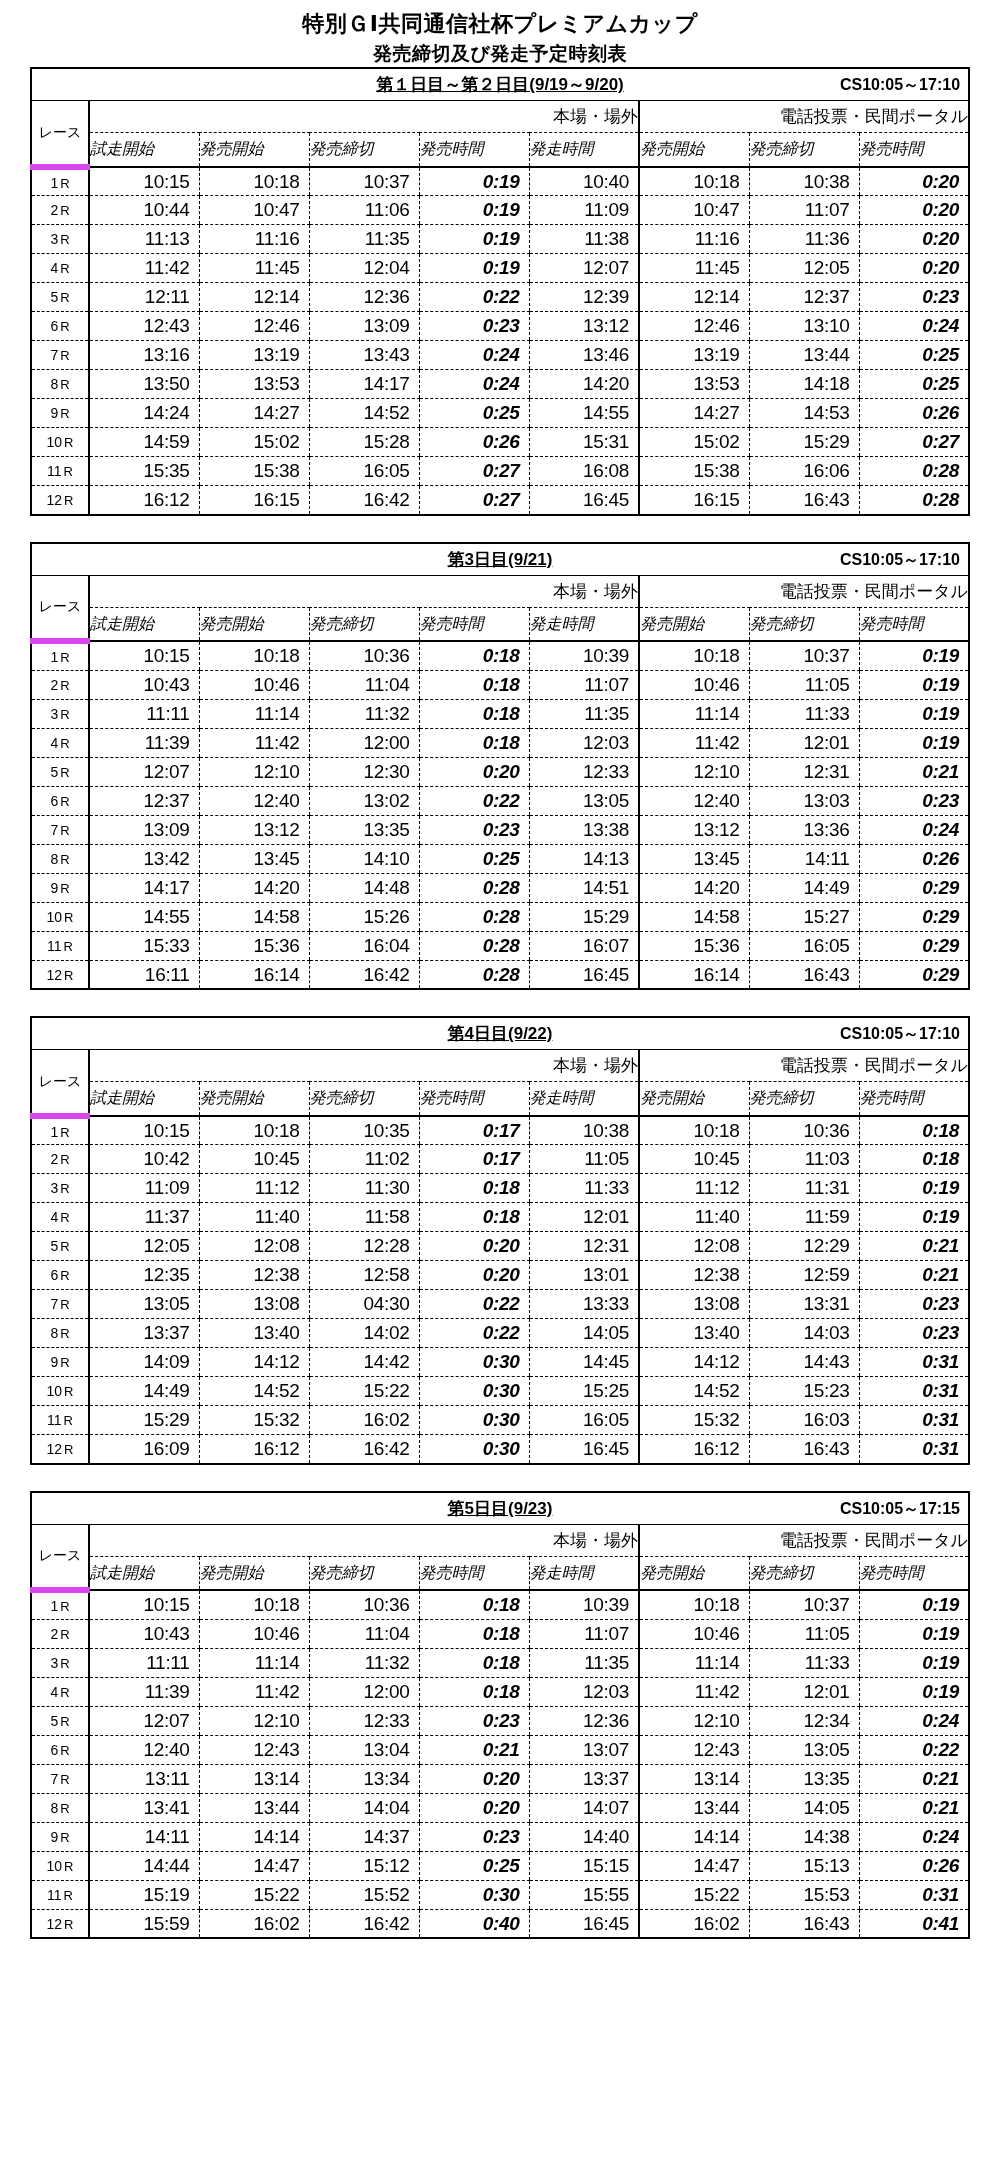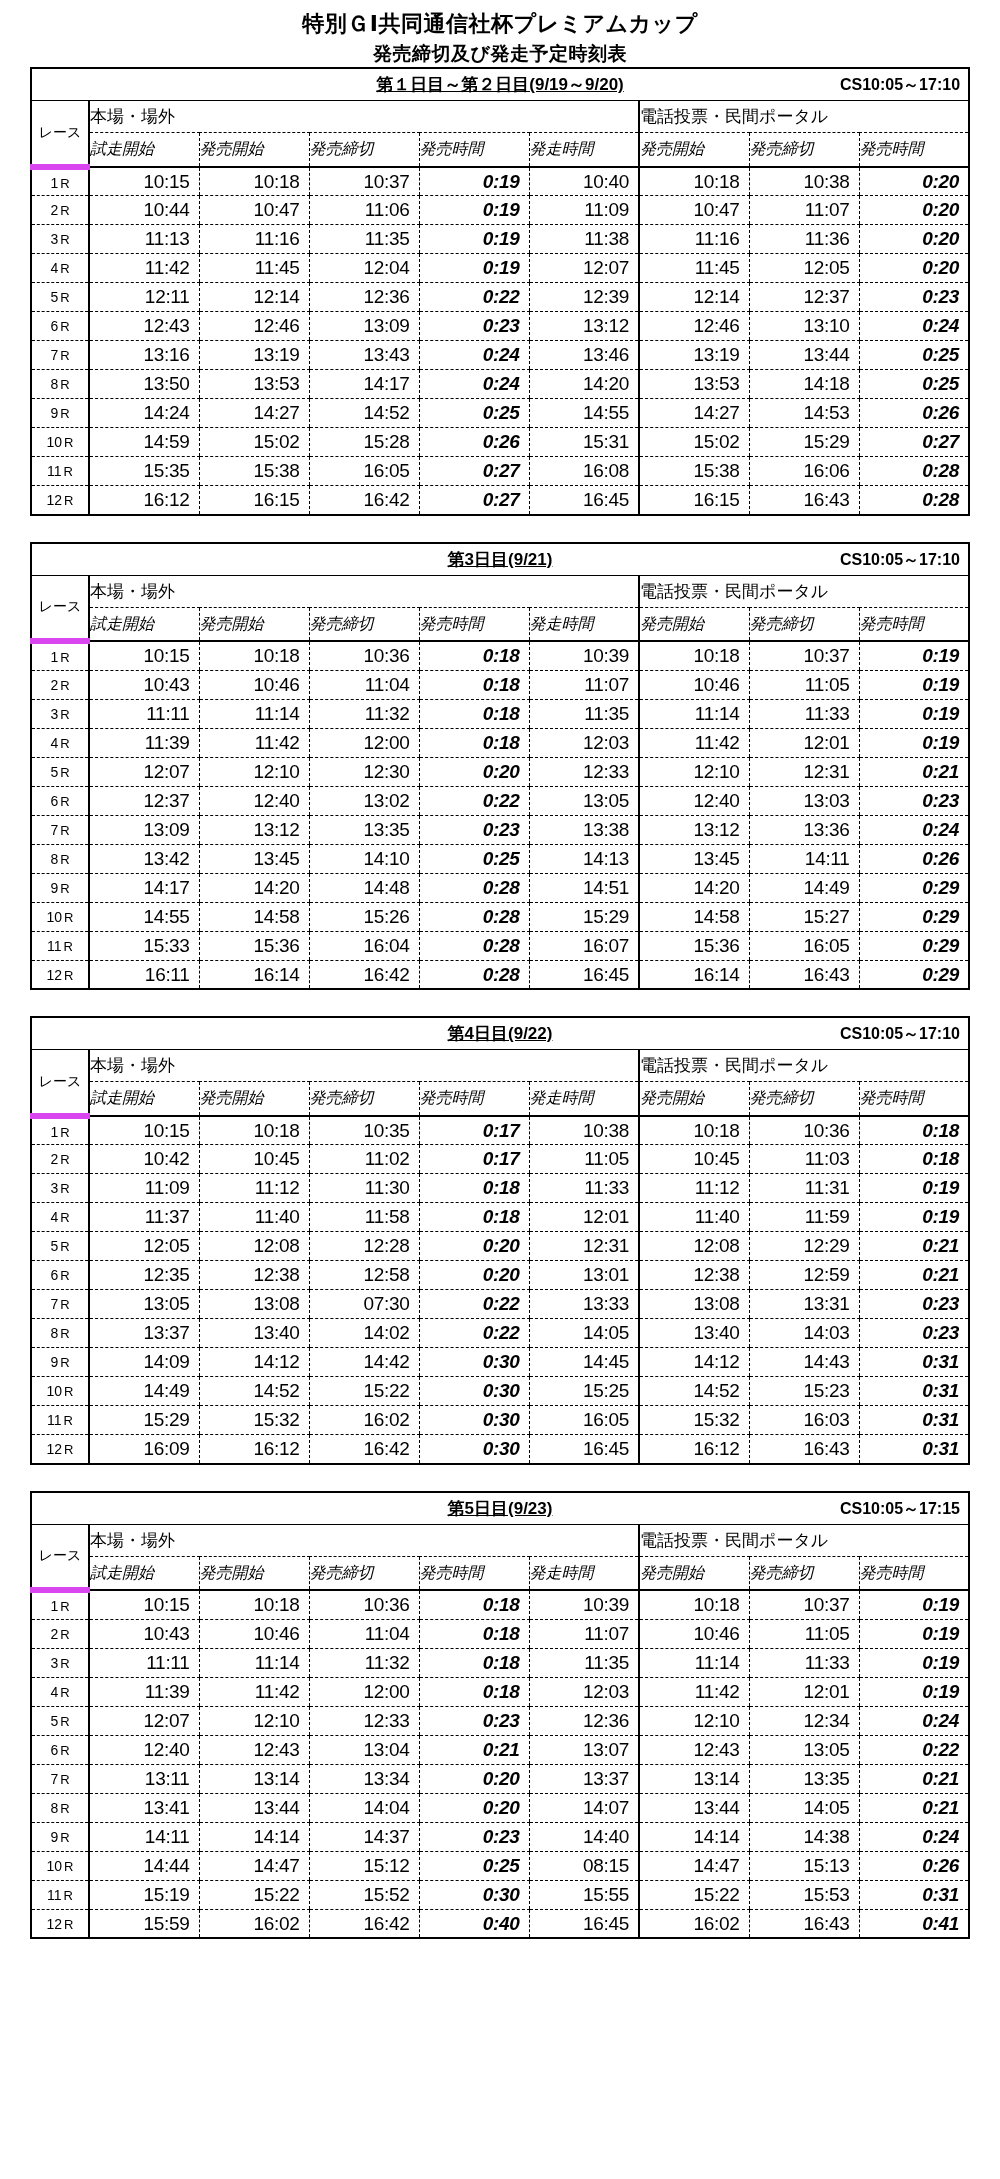--- a/index.html
+++ b/index.html
@@ -72,21 +72,21 @@
     right: 8px;
     top: 0;
     line-height: 31px;
     font-size: 16px;
     font-weight: 700;
   }
 
   
   .grp-cell {
     height: 32px;
-    text-align: left;
+    text-align: right;
     font-size: 17px;
     font-weight: 700;
     border-bottom: 1px dashed #000;
     vertical-align: middle;
   }
   .grp-cell.left-solid { border-left: 2px solid #000; }
 
   
   .race-head {
     text-align: center;
@@ -597,21 +597,21 @@
               <td class="dur">0:20</td>
               <td class="">13:01</td>
               <td class="sec-start">12:38</td>
               <td class="">12:59</td>
               <td class="dur">0:21</td>
             </tr>
             <tr class="drow">
               <td class="rno"><span class="rn-num">7</span><span class="rn-r">R</span></td>
               <td class="sec-start">13:05</td>
               <td class="">13:08</td>
-              <td class="">07:30</td>
+              <td class="">04:30</td>
               <td class="dur">0:22</td>
               <td class="">13:33</td>
               <td class="sec-start">13:08</td>
               <td class="">13:31</td>
               <td class="dur">0:23</td>
             </tr>
             <tr class="drow">
               <td class="rno"><span class="rn-num">8</span><span class="rn-r">R</span></td>
               <td class="sec-start">13:37</td>
               <td class="">13:40</td>
@@ -802,21 +802,21 @@
               <td class="sec-start">14:14</td>
               <td class="">14:38</td>
               <td class="dur">0:24</td>
             </tr>
             <tr class="drow">
               <td class="rno"><span class="rn-num">10</span><span class="rn-r">R</span></td>
               <td class="sec-start">14:44</td>
               <td class="">14:47</td>
               <td class="">15:12</td>
               <td class="dur">0:25</td>
-              <td class="">08:15</td>
+              <td class="">15:15</td>
               <td class="sec-start">14:47</td>
               <td class="">15:13</td>
               <td class="dur">0:26</td>
             </tr>
             <tr class="drow">
               <td class="rno"><span class="rn-num">11</span><span class="rn-r">R</span></td>
               <td class="sec-start">15:19</td>
               <td class="">15:22</td>
               <td class="">15:52</td>
               <td class="dur">0:30</td>

